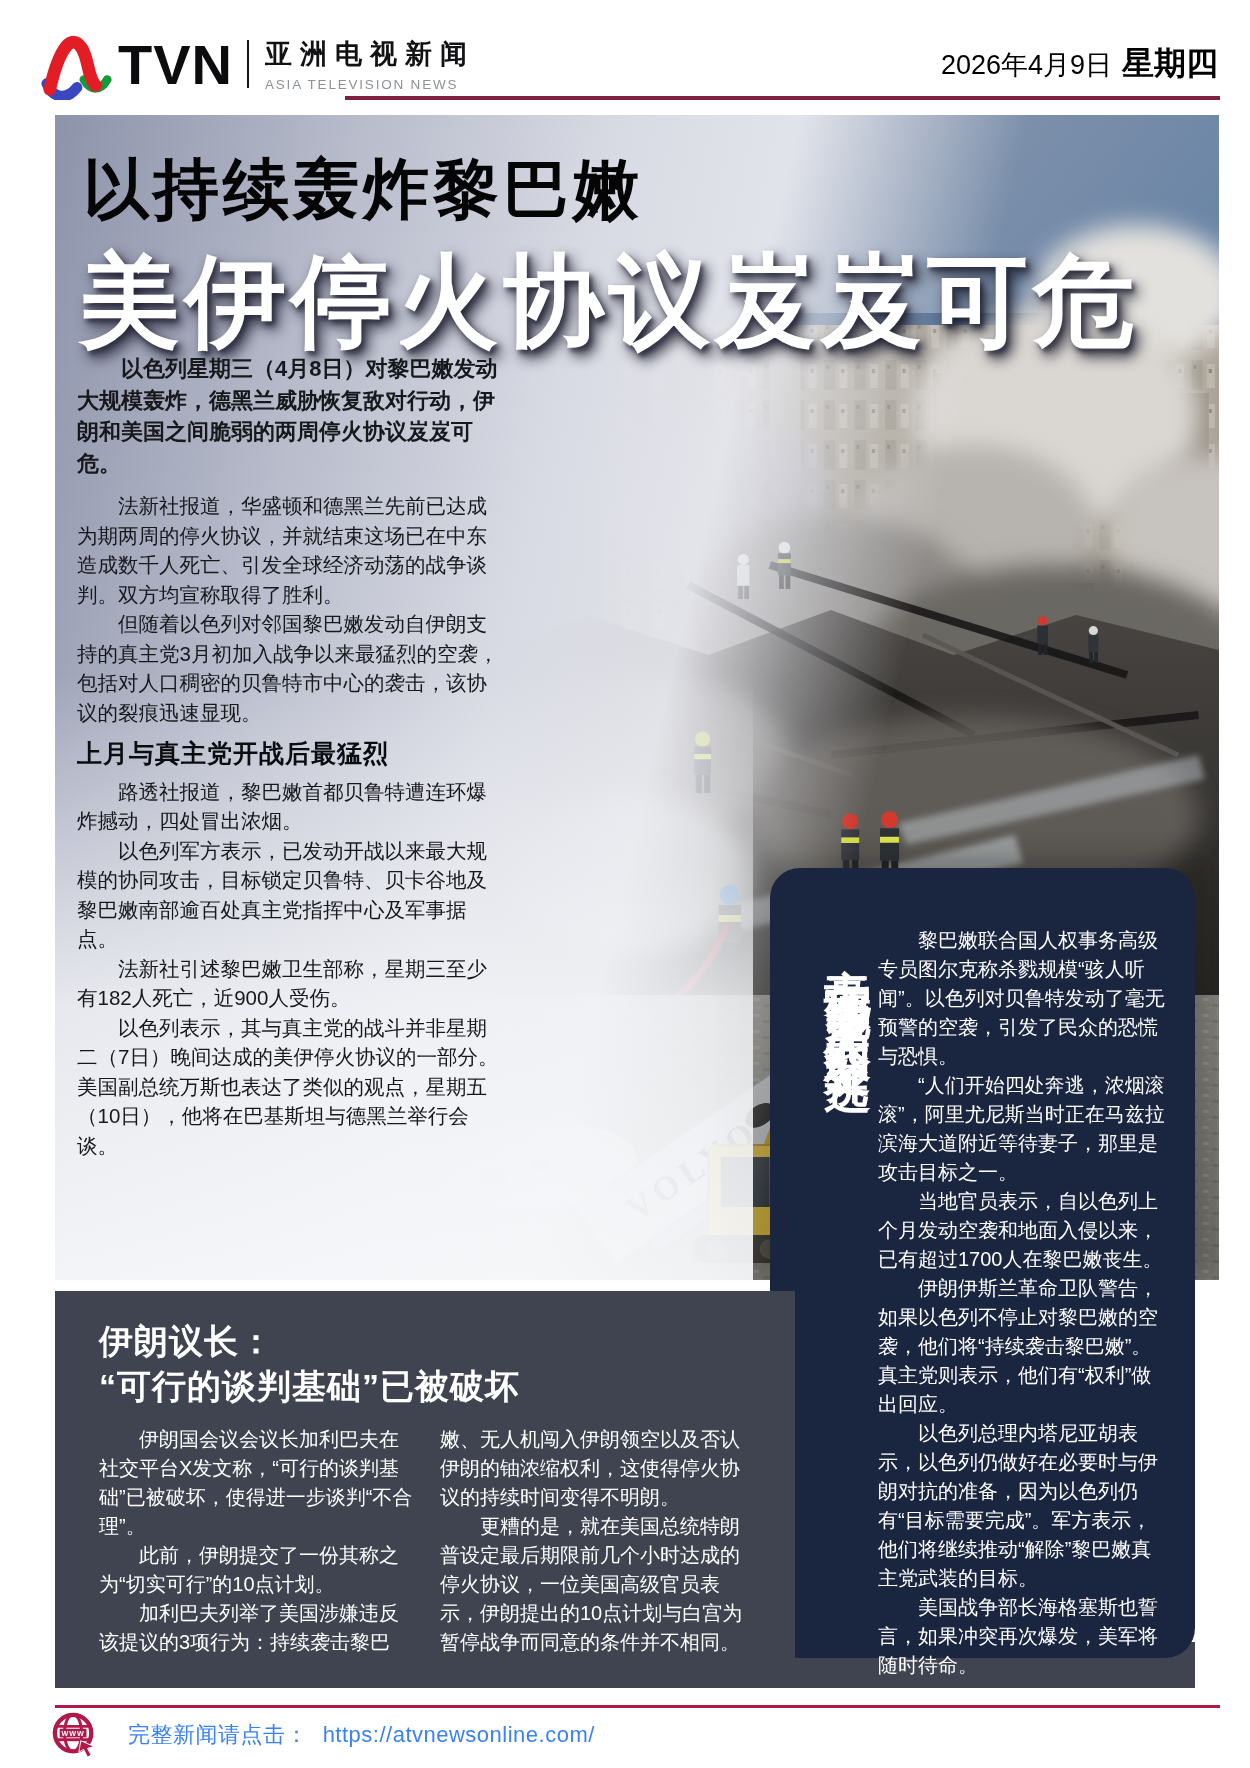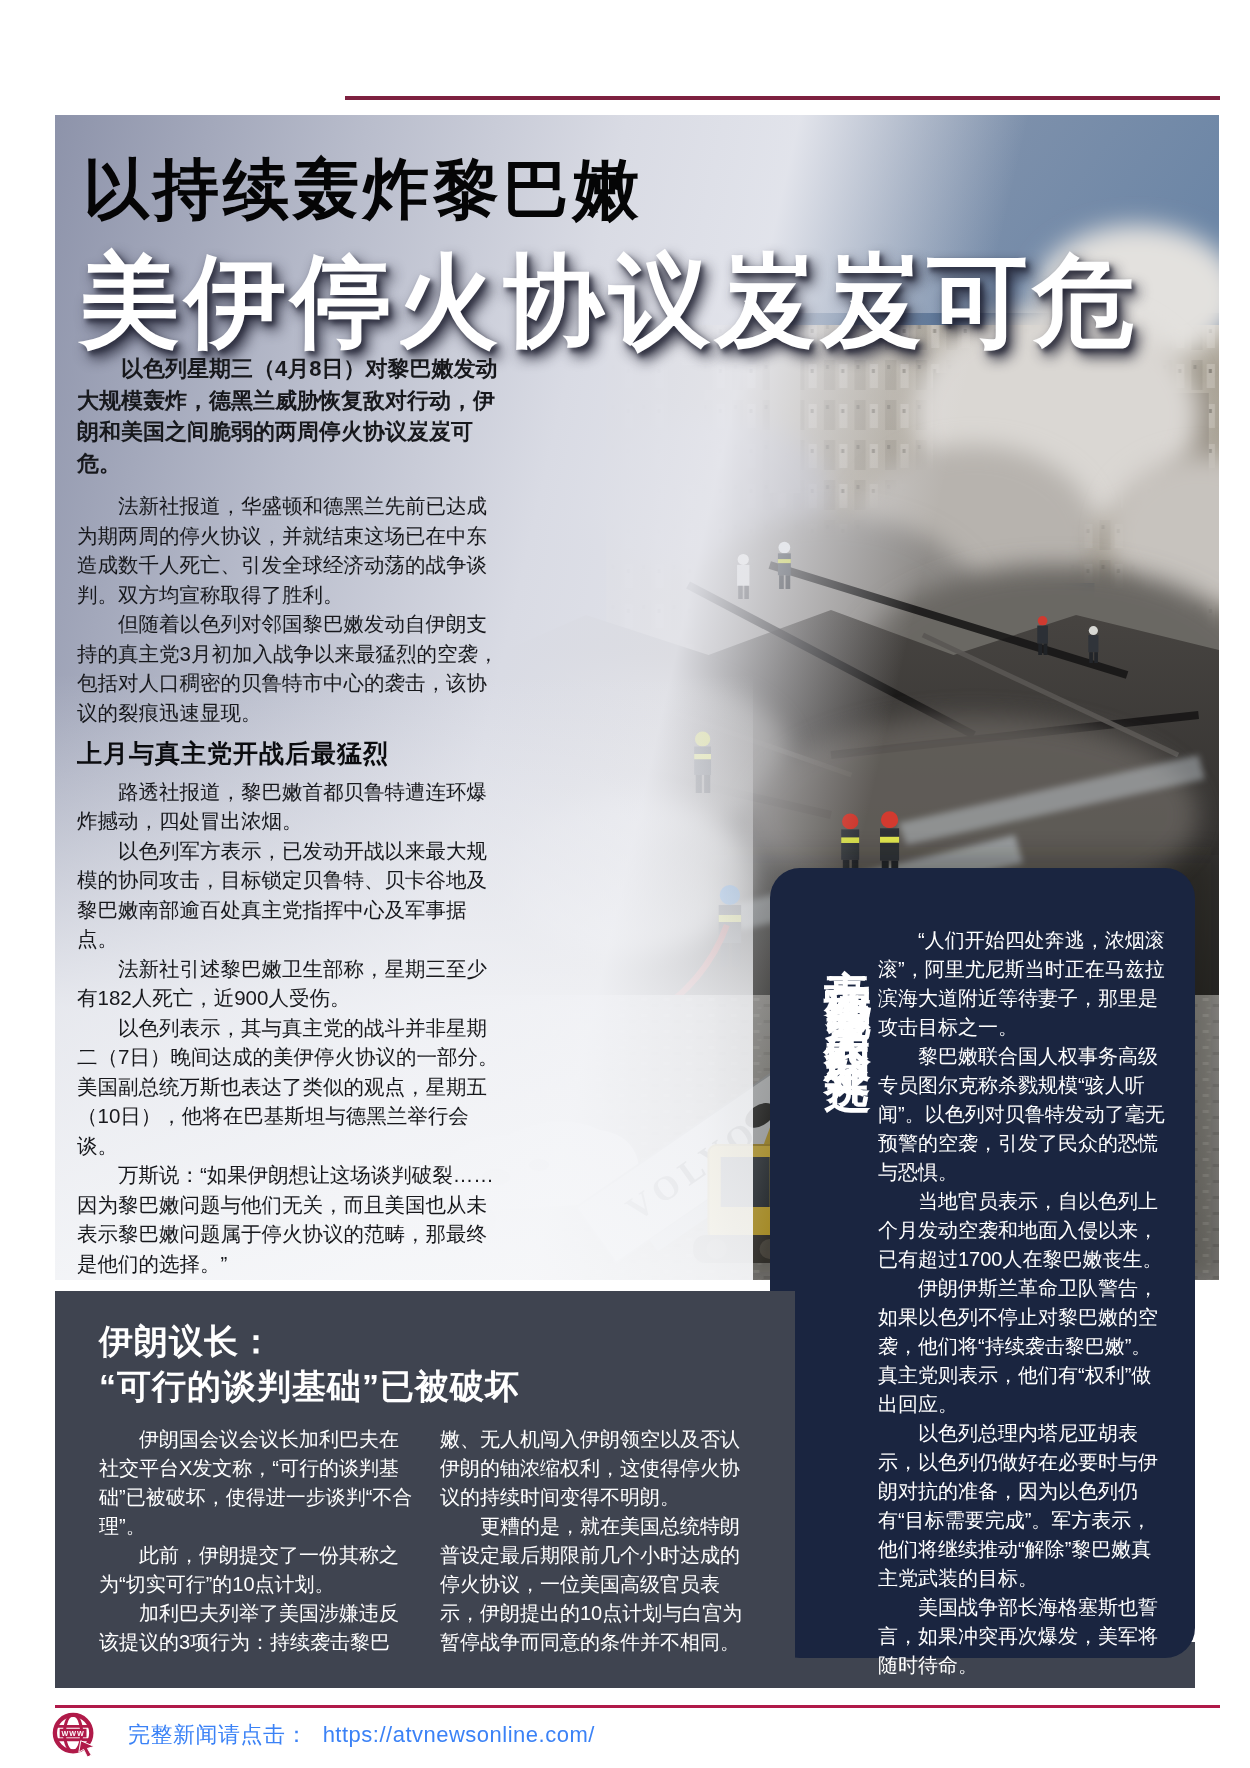--- a/index.html
+++ b/index.html
@@ -84,20 +84,38 @@
   .footer { position:absolute; left:52px; top:1712px; display:flex; align-items:center; gap:30px; }
   .globe { width:46px; height:46px; }
   .foot-text { font-size:22px; color:#3b82f6; letter-spacing:0.5px; }
   .foot-url { margin-left:8px; }
 </style>
 </head>
 <body>
 
 <div class="page">
 
+  <div class="masthead">
+    <div class="logo-wrap">
+      <svg class="logo-a" viewBox="0 0 78 72">
+        <path d="M7,56 C13,71 27,74 38,60" stroke="#3948c0" stroke-width="11" fill="none" stroke-linecap="round"></path>
+        <path d="M45,52 C52,64 62,64 69,52" stroke="#149a38" stroke-width="9" fill="none" stroke-linecap="round"></path>
+        <path d="M10,62 C20,18 33,4 43,20 C50,31 49,50 57,58" stroke="#e21d25" stroke-width="13" fill="none" stroke-linecap="round"></path>
+      </svg>
+      <span class="logo-tvn">TVN</span>
+      <span class="logo-div"></span>
+      <span class="brand">
+        <span class="brand-cn">亚洲电视新闻</span>
+        <span class="brand-en">ASIA TELEVISION NEWS</span>
+      </span>
+    </div>
+    <div class="datebox">
+      <span class="date-main">2026年4月9日</span><span class="date-week">星期四</span>
+    </div>
+  </div>
   <div class="mast-rule"></div>
 
   <div class="spread">
 
     <svg class="photo" viewBox="0 0 1140 1165" preserveAspectRatio="none">
       <defs>
         <linearGradient id="g-sky" x1="0" y1="0" x2="1" y2="0.25">
           <stop offset="0" stop-color="#9ba1b6"></stop>
             <stop offset="0.55" stop-color="#8e9ab0"></stop>
             <stop offset="1" stop-color="#6c86a6"></stop>
@@ -283,31 +301,30 @@
 
     <div class="col">
       <p class="lead">以色列星期三（4月8日）对黎巴嫩发动大规模轰炸，德黑兰威胁恢复敌对行动，伊朗和美国之间脆弱的两周停火协议岌岌可危。</p>
       <p>法新社报道，华盛顿和德黑兰先前已达成为期两周的停火协议，并就结束这场已在中东造成数千人死亡、引发全球经济动荡的战争谈判。双方均宣称取得了胜利。</p>
       <p>但随着以色列对邻国黎巴嫩发动自伊朗支持的真主党3月初加入战争以来最猛烈的空袭，包括对人口稠密的贝鲁特市中心的袭击，该协议的裂痕迅速显现。</p>
       <h3>上月与真主党开战后最猛烈</h3>
       <p>路透社报道，黎巴嫩首都贝鲁特遭连环爆炸撼动，四处冒出浓烟。</p>
       <p>以色列军方表示，已发动开战以来最大规模的协同攻击，目标锁定贝鲁特、贝卡谷地及黎巴嫩南部逾百处真主党指挥中心及军事据点。</p>
       <p>法新社引述黎巴嫩卫生部称，星期三至少有182人死亡，近900人受伤。</p>
       <p>以色列表示，其与真主党的战斗并非星期二（7日）晚间达成的美伊停火协议的一部分。美国副总统万斯也表达了类似的观点，星期五（10日），他将在巴基斯坦与德黑兰举行会谈。</p>
-      <p>万斯说：“如果伊朗想让这场谈判破裂……因为黎巴嫩问题与他们无关，而且美国也从未表示黎巴嫩问题属于停火协议的范畴，那最终是他们的选择。”</p>
     </div>
   </div>
 
   <div class="strip"></div>
 
   <div class="sidebar">
     <div class="vtitle">毫无预警空袭人们四处奔逃</div>
     <div class="sb-text">
+      <p>黎巴嫩联合国人权事务高级专员图尔克称杀戮规模“骇人听闻”。以色列对贝鲁特发动了毫无预警的空袭，引发了民众的恐慌与恐惧。</p>
       <p>“人们开始四处奔逃，浓烟滚滚”，阿里尤尼斯当时正在马兹拉滨海大道附近等待妻子，那里是攻击目标之一。</p>
-      <p>黎巴嫩联合国人权事务高级专员图尔克称杀戮规模“骇人听闻”。以色列对贝鲁特发动了毫无预警的空袭，引发了民众的恐慌与恐惧。</p>
       <p>当地官员表示，自以色列上个月发动空袭和地面入侵以来，已有超过1700人在黎巴嫩丧生。</p>
       <p>伊朗伊斯兰革命卫队警告，如果以色列不停止对黎巴嫩的空袭，他们将“持续袭击黎巴嫩”。真主党则表示，他们有“权利”做出回应。</p>
       <p>以色列总理内塔尼亚胡表示，以色列仍做好在必要时与伊朗对抗的准备，因为以色列仍有“目标需要完成”。军方表示，他们将继续推动“解除”黎巴嫩真主党武装的目标。</p>
       <p>美国战争部长海格塞斯也誓言，如果冲突再次爆发，美军将随时待命。</p>
     </div>
   </div>
 
   <div class="iran">
     <h2>
       <span>伊朗议长：</span><br>

